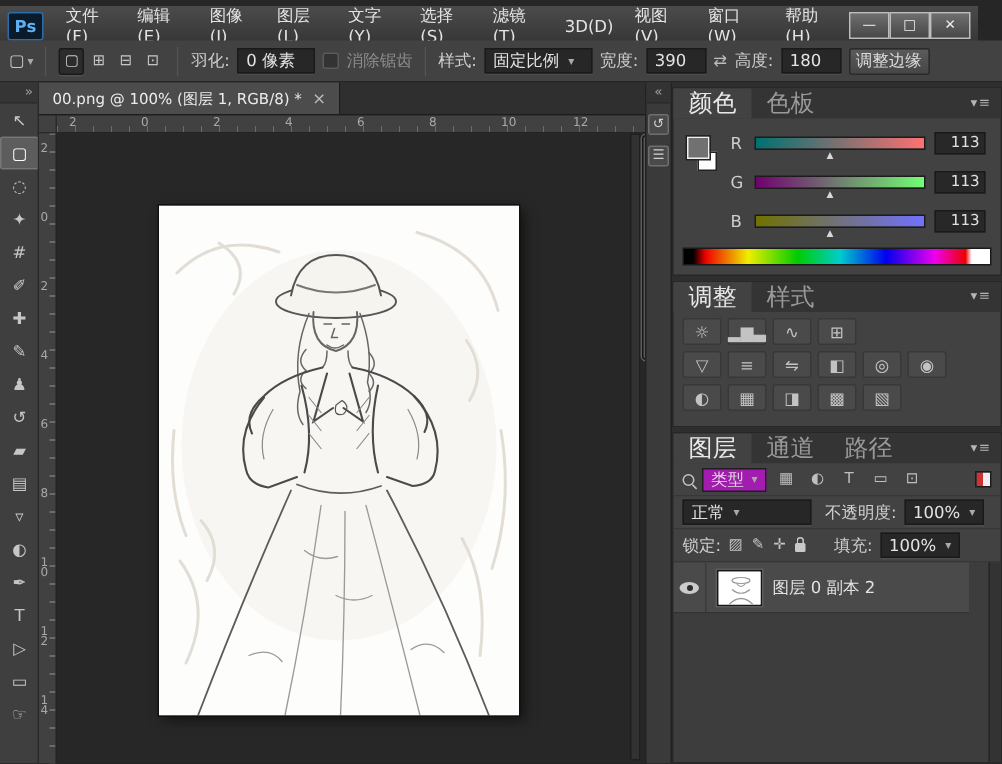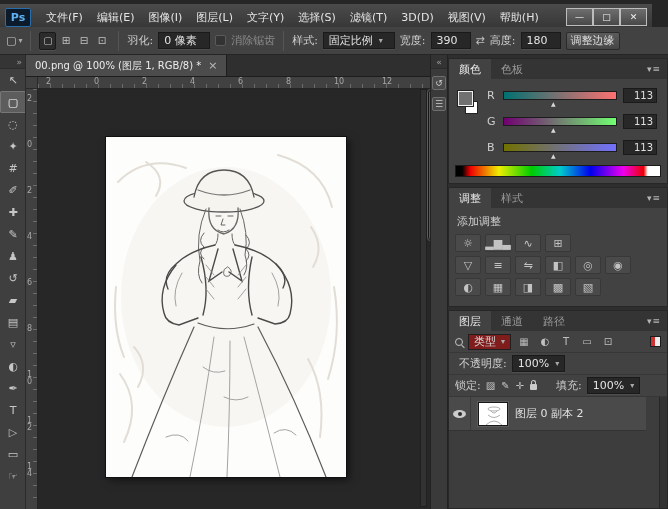--- a/index.html
+++ b/index.html
@@ -52,21 +52,21 @@
 
   
   .dockstrip{position:absolute;left:430px;top:55px;width:18px;height:454px;background:#3a3a3a;border-left:1px solid #222;border-right:1px solid #222}
   .dock-head{height:14px;background:#333;color:#9f9f9f;font-size:9px;display:flex;align-items:center;justify-content:center;border-bottom:1px solid #2b2b2b}
   .dock-icon{width:14px;height:14px;margin:7px auto 0;border:1px solid #6e6e6e;border-radius:2px;color:#cfcfcf;font-size:9px;display:flex;align-items:center;justify-content:center;background:#4a4a4a}
 
   
   .panels{position:absolute;left:448px;top:55px;width:220px;height:454px;background:#2e2e2e;display:flex;flex-direction:column;padding-top:3px}
   .panel{background:#424242;border:1px solid #272727}
   .phead{height:20px;background:#343434;display:flex;align-items:center}
-  .ptab{height:20px;display:flex;align-items:center;padding:0 10px;color:#9a9a9a;font-size:11px}
+  .ptab{height:20px;display:flex;align-items:center;padding:0 10px;color:#9a9a9a;font-size:16px}
   .ptab.active{background:#424242;color:#e8e8e8}
   .pmenu{margin-left:auto;padding-right:6px;color:#b5b5b5;font-size:9px;letter-spacing:1px}
   .gap{height:3px}
 
   
   .color-body{position:relative;height:104px}
   .swatch-back{position:absolute;left:16px;top:22px;width:13px;height:13px;background:#fff;border:1px solid #222}
   .swatch-front{position:absolute;left:9px;top:12px;width:15px;height:15px;background:#717171;border:1px solid #f0f0f0;outline:1px solid #222}
   .ch-row{position:absolute;left:38px;right:10px;height:16px;display:flex;align-items:center;gap:6px}
   .ch-label{width:10px;color:#cfcfcf}
@@ -82,21 +82,21 @@
   .adj-body{padding:4px 6px 6px}
   .adj-title{color:#cfcfcf;margin:2px 0 5px 2px}
   .adj-row{display:flex;gap:4px;margin-bottom:4px}
   .adj-icon{width:26px;height:18px;display:flex;align-items:center;justify-content:center;color:#c3c3c3;font-size:11px;border-radius:2px;background:#4a4a4a;border:1px solid #383838}
 
   
   .layers{flex:1;display:flex;flex-direction:column;overflow:hidden}
   .lp-row{height:22px;display:flex;align-items:center;gap:5px;padding:0 6px;border-bottom:1px solid #373737;background:#424242}
   .mag{width:8px;height:8px;border:1px solid #c2c2c2;border-radius:50%;position:relative;flex:0 0 auto}
   .mag::after{content:"";position:absolute;right:-3px;bottom:-2px;width:4px;height:1px;background:#c2c2c2;transform:rotate(45deg)}
-  .filter-dd{display:flex;align-items:center;gap:5px;background:#7f1d1d;border:1px solid #1f1f1f;height:16px;padding:0 5px;color:#dcdcdc}
+  .filter-dd{display:flex;align-items:center;gap:5px;background:#a21caf;border:1px solid #1f1f1f;height:16px;padding:0 5px;color:#dcdcdc}
   .filter-dd::after{content:"▾";font-size:8px;color:#a9a9a9}
   .f-icon{width:16px;height:16px;display:flex;align-items:center;justify-content:center;color:#bfbfbf;font-size:10px}
   .f-toggle{width:11px;height:11px;margin-left:auto;border:1px solid #1c1c1c;background:linear-gradient(90deg,#c33 45%,#eee 45%)}
   .lock-icons{display:flex;gap:6px;align-items:center}
   .padlock{width:7px;height:6px;background:#c9c9c9;border-radius:1px;position:relative;margin-top:3px}
   .padlock::before{content:"";position:absolute;top:-4px;left:1px;width:3px;height:4px;border:1px solid #c9c9c9;border-bottom:none;border-radius:3px 3px 0 0}
   .l-icon{color:#c3c3c3;font-size:10px}
   .layer-list{flex:1;position:relative;background:#3d3d3d}
   .layer-rail{position:absolute;right:0;top:0;width:8px;bottom:0;background:#333;border-left:1px solid #262626}
   .layer-row{height:34px;display:flex;align-items:center;background:#4a4a4a;border-bottom:1px solid #333;margin-right:21px}
@@ -117,20 +117,21 @@
   <div class="ps-logo">Ps</div>
   <div class="menu-item">文件(F)</div>
   <div class="menu-item">编辑(E)</div>
   <div class="menu-item">图像(I)</div>
   <div class="menu-item">图层(L)</div>
   <div class="menu-item">文字(Y)</div>
   <div class="menu-item">选择(S)</div>
   <div class="menu-item">滤镜(T)</div>
   <div class="menu-item">3D(D)</div>
   <div class="menu-item">视图(V)</div>
+  <div class="menu-item">窗口(W)</div>
   <div class="menu-item">帮助(H)</div>
   <div class="win-group">
     <div class="win-btn">—</div>
     <div class="win-btn">□</div>
     <div class="win-btn">✕</div>
   </div>
 </div>
 
 <div class="optionsbar">
   <div class="preset">
@@ -323,21 +324,20 @@
 
   <div class="gap"></div>
 
   <div class="panel">
     <div class="phead">
       <div class="ptab active">调整</div>
       <div class="ptab">样式</div>
       <div class="pmenu">▾≡</div>
     </div>
     <div class="adj-body">
-      <div class="adj-title">添加调整</div>
       <div class="adj-row">
         <div class="adj-icon">☼</div>
         <div class="adj-icon">▂▆▃</div>
         <div class="adj-icon">∿</div>
         <div class="adj-icon">⊞</div>
       </div>
       <div class="adj-row">
         <div class="adj-icon">▽</div>
         <div class="adj-icon">≡</div>
         <div class="adj-icon">⇋</div>
@@ -370,20 +370,23 @@
           <span>类型</span>
         </div>
       <div class="f-icon">▦</div>
       <div class="f-icon">◐</div>
       <div class="f-icon">T</div>
       <div class="f-icon">▭</div>
       <div class="f-icon">⊡</div>
       <div class="f-toggle"></div>
     </div>
     <div class="lp-row">
+      <div class="dd" style="min-width:86px">
+          <span>正常</span>
+        </div>
       <span class="opt-label" style="margin-left:4px">不透明度:</span>
       <div class="dd">
           <span>100%</span>
         </div>
     </div>
     <div class="lp-row">
       <span class="opt-label">锁定:</span>
       <div class="lock-icons">
         <span class="l-icon">▨</span>
         <span class="l-icon">✎</span>

